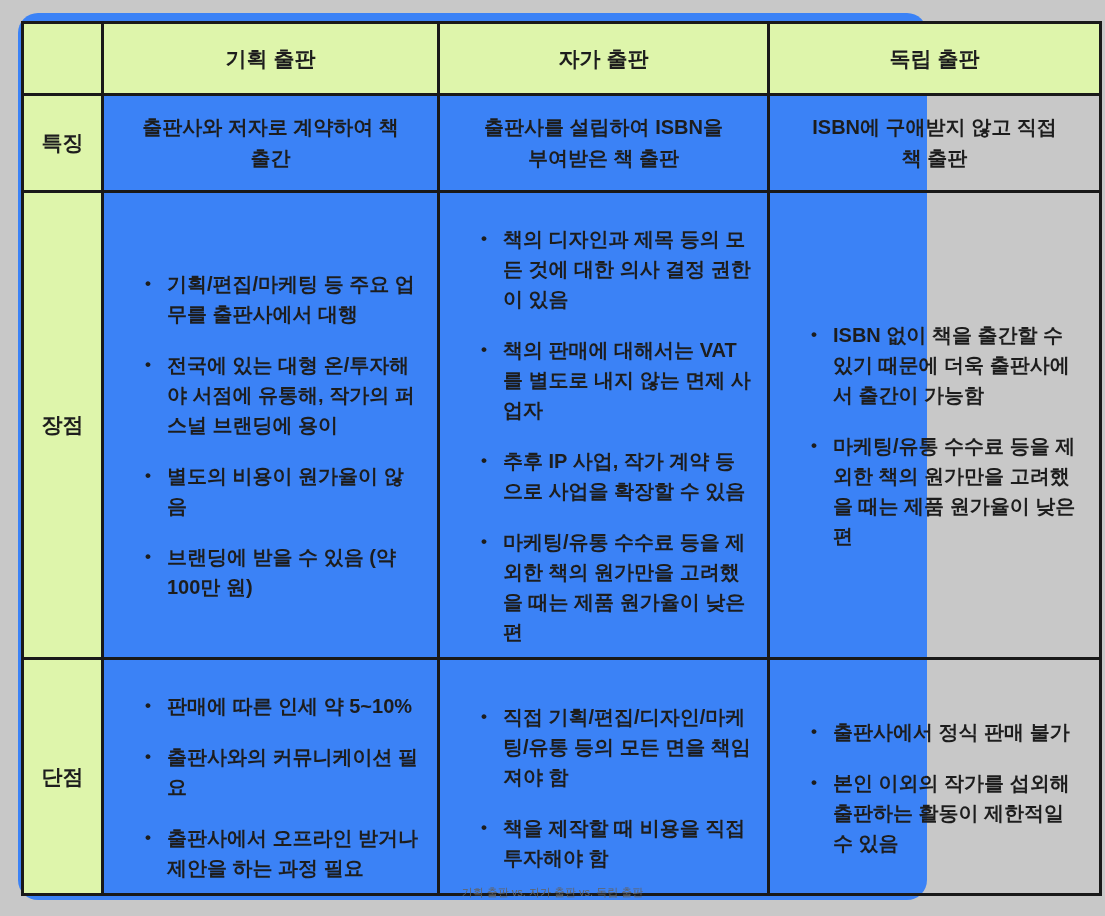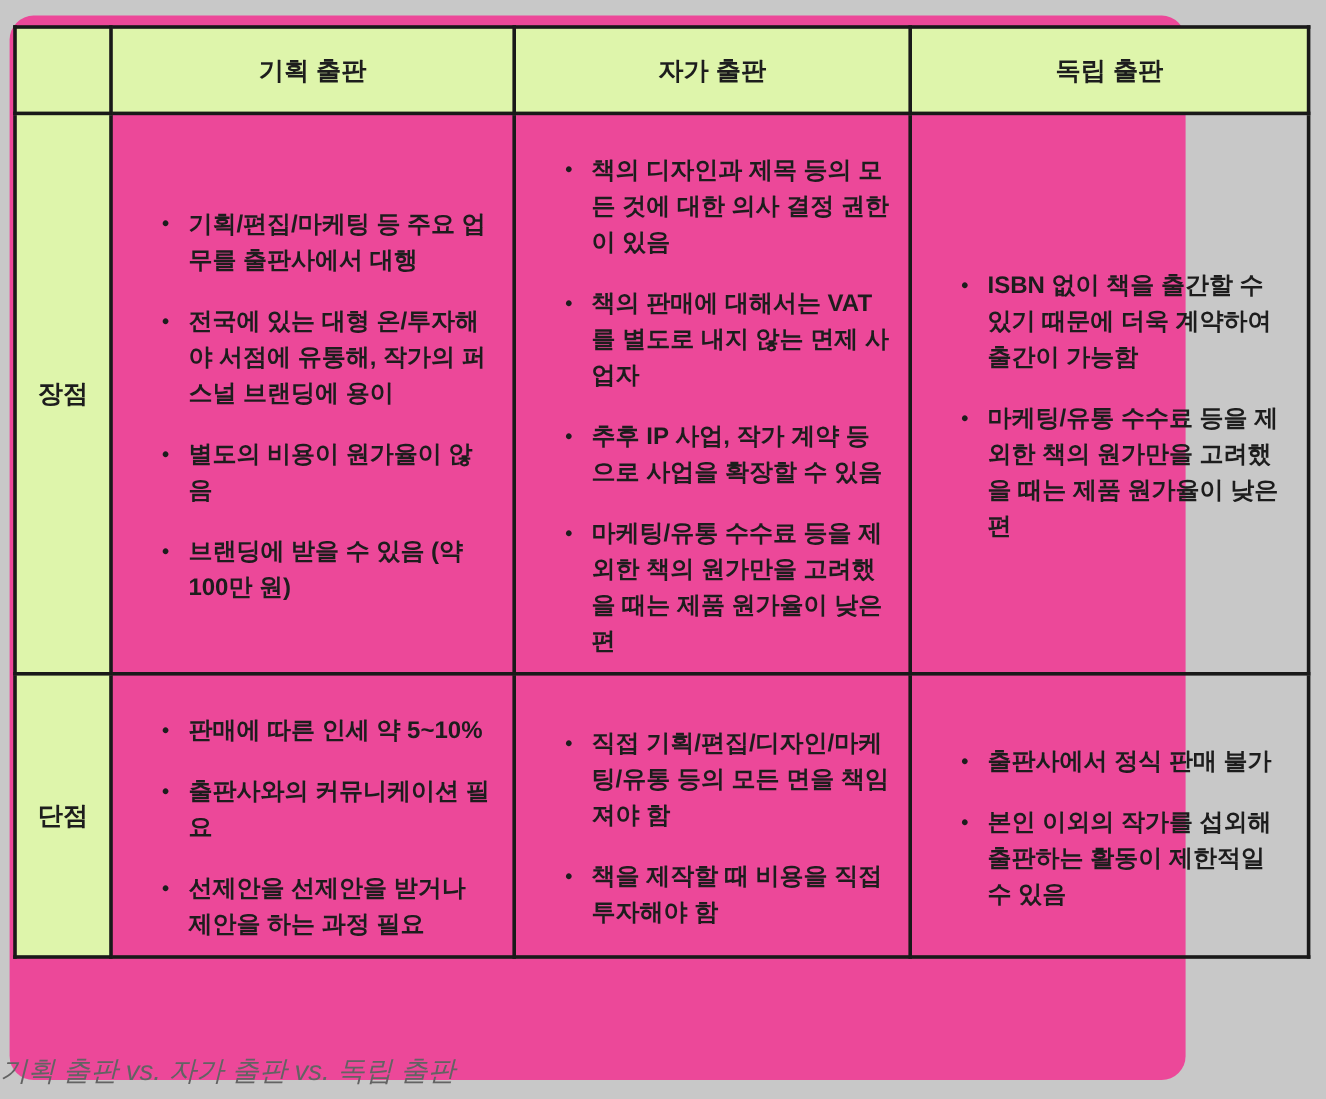--- a/index.html
+++ b/index.html
@@ -6,23 +6,23 @@
   html, body {
     width: 1105px; height: 916px;
     font-family: "Liberation Sans", "DejaVu Sans", sans-serif;
     background: #c8c8c8;
     overflow: hidden;
   }
   .stage { position: relative; width: 1105px; height: 916px; }
 
   .card {
     position: absolute;
-    left: 8px; top: 13px;
-    width: 980px; height: 887px;
-    background: #ec4899;
+    left: 18px; top: 13px;
+    width: 909px; height: 887px;
+    background: #3b82f6;
     border-radius: 20px;
   }
 
   table.pubtable {
     position: absolute;
     left: 3px; top: 8px;
     width: 1078px;
     border-collapse: collapse;
     table-layout: fixed;
   }
@@ -82,26 +82,25 @@
     position: absolute;
     left: 5px;
     top: 0;
     font-size: 17px;
   }
 
   .caption {
     position: absolute;
     left: 0; right: 0;
     top: 881px;
-    text-align: left;
-    font-size: 23px;
+    text-align: center;
+    font-size: 11px;
     font-weight: 400;
     color: #636363;
     line-height: 22px;
-    font-style: italic;
   }
 </style>
 </head>
 <body>
 
 <div class="stage">
   <div class="card">
     <table class="pubtable">
       <colgroup>
         <col class="col-label">
@@ -110,20 +109,32 @@
           <col class="col-indie">
       </colgroup>
       <tbody>
         <tr class="header-row">
           <th class="head-cell green"></th>
           <th class="head-cell green">기획 출판</th>
           <th class="head-cell green">자가 출판</th>
           <th class="head-cell green">독립 출판</th>
         </tr>
 
+        <tr class="row-features">
+          <td class="label-cell green">특징</td>
+          <td class="feature-cell">
+            <div class="feature-inner">출판사와 저자로 계약하여 책 출간</div>
+          </td>
+          <td class="feature-cell">
+            <div class="feature-inner">출판사를 설립하여 ISBN을 부여받은 책 출판</div>
+          </td>
+          <td class="feature-cell">
+            <div class="feature-inner">ISBN에 구애받지 않고 직접 책 출판</div>
+          </td>
+        </tr>
 
         <tr class="row-pros">
           <td class="label-cell green">장점</td>
           <td class="bullets-cell">
             <ul>
               <li>기획/편집/마케팅 등 주요 업무를 출판사에서 대행</li>
               <li>전국에 있는 대형 온/투자해야 서점에 유통해, 작가의 퍼스널 브랜딩에 용이</li>
               <li>별도의 비용이 원가율이 않음</li>
               <li>브랜딩에 받을 수 있음 (약 100만 원)</li>
             </ul>
@@ -131,33 +142,33 @@
           <td class="bullets-cell">
             <ul>
               <li>책의 디자인과 제목 등의 모든 것에 대한 의사 결정 권한이 있음</li>
               <li>책의 판매에 대해서는 VAT를 별도로 내지 않는 면제 사업자</li>
               <li>추후 IP 사업, 작가 계약 등으로 사업을 확장할 수 있음</li>
               <li>마케팅/유통 수수료 등을 제외한 책의 원가만을 고려했을 때는 제품 원가율이 낮은 편</li>
             </ul>
           </td>
           <td class="bullets-cell">
             <ul>
-              <li>ISBN 없이 책을 출간할 수 있기 때문에 더욱 계약하여 출간이 가능함</li>
+              <li>ISBN 없이 책을 출간할 수 있기 때문에 더욱 출판사에서 출간이 가능함</li>
               <li>마케팅/유통 수수료 등을 제외한 책의 원가만을 고려했을 때는 제품 원가율이 낮은 편</li>
             </ul>
           </td>
         </tr>
 
         <tr class="row-cons">
           <td class="label-cell green">단점</td>
           <td class="bullets-cell">
             <ul>
               <li>판매에 따른 인세 약 5~10%</li>
               <li>출판사와의 커뮤니케이션 필요</li>
-              <li>선제안을 선제안을 받거나 제안을 하는 과정 필요</li>
+              <li>출판사에서 오프라인 받거나 제안을 하는 과정 필요</li>
             </ul>
           </td>
           <td class="bullets-cell">
             <ul>
               <li>직접 기획/편집/디자인/마케팅/유통 등의 모든 면을 책임져야 함</li>
               <li>책을 제작할 때 비용을 직접 투자해야 함</li>
             </ul>
           </td>
           <td class="bullets-cell">
             <ul>

